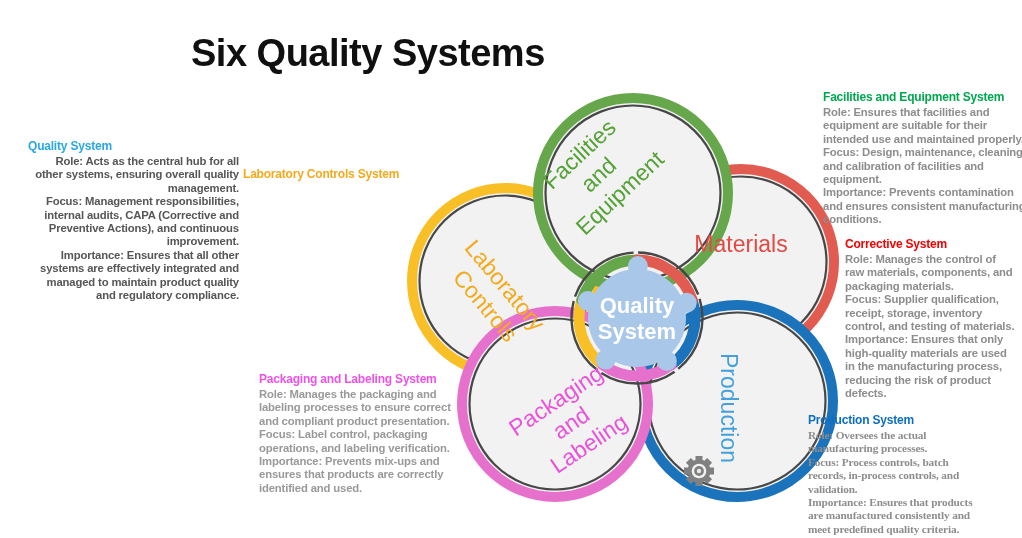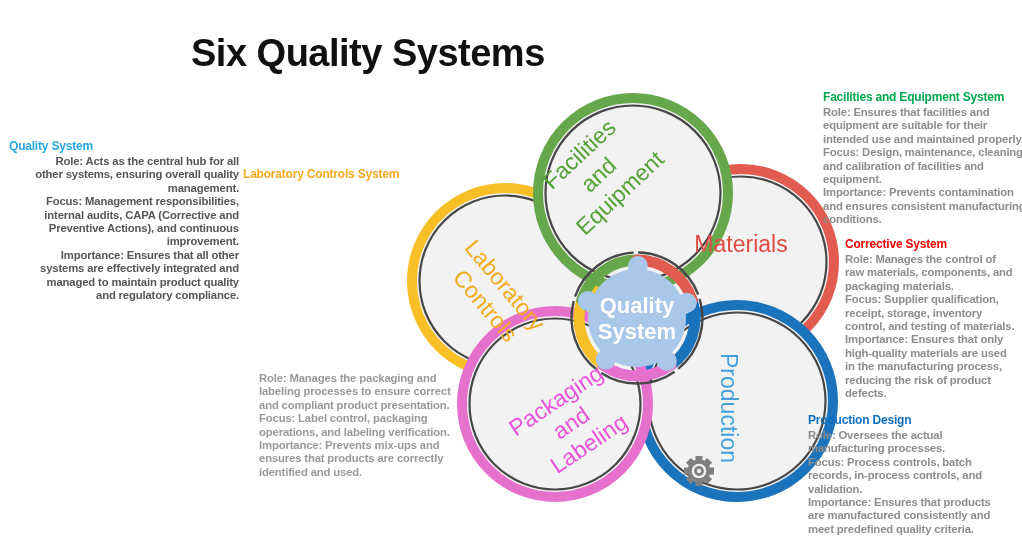--- a/index.html
+++ b/index.html
@@ -126,39 +126,40 @@
     <tspan x="0" y="29">Labeling</tspan>
   </text>
 
   <text class="petal-label" transform="translate(497,296) rotate(50)" fill="#f2ab1e">
     <tspan x="0" y="-5">Laboratory</tspan>
     <tspan x="0" y="23">Controls</tspan>
   </text>
 </svg>
 
 <div class="block" id="b-quality">
-  <h3 style="color: rgb(41, 169, 225);">Quality System</h3>
+  <h3 style="color: rgb(41, 169, 225); margin-left: 19px;">Quality System</h3>
   <p style="color: rgb(86, 86, 86); text-align: right;">Role: Acts as the central hub for all
 other systems, ensuring overall quality
 management.
 Focus: Management responsibilities,
 internal audits, CAPA (Corrective and
 Preventive Actions), and continuous
 improvement.
 Importance: Ensures that all other
 systems are effectively integrated and
 managed to maintain product quality
 and regulatory compliance.</p>
 </div>
 
 <div class="block" id="b-laboratory">
   <h3 style="color: rgb(245, 169, 29);">Laboratory Controls System</h3>
 </div>
 
 <div class="block" id="b-packaging">
+  <h3 style="color: rgb(238, 82, 228);">Packaging and Labeling System</h3>
   <p style="color: rgb(153, 153, 153);">Role: Manages the packaging and
 labeling processes to ensure correct
 and compliant product presentation.
 Focus: Label control, packaging
 operations, and labeling verification.
 Importance: Prevents mix-ups and
 ensures that products are correctly
 identified and used.</p>
 </div>
 
@@ -184,22 +185,22 @@
 receipt, storage, inventory
 control, and testing of materials.
 Importance: Ensures that only
 high-quality materials are used
 in the manufacturing process,
 reducing the risk of product
 defects.</p>
 </div>
 
 <div class="block" id="b-production">
-  <h3 style="color: rgb(14, 111, 192);">Production Design</h3>
-  <p style="color: rgb(141, 141, 141);">Role: Oversees the actual
+  <h3 style="color: rgb(14, 111, 192);">Production System</h3>
+  <p style="color: rgb(141, 141, 141); font-family: Liberation Serif, serif;">Role: Oversees the actual
 manufacturing processes.
 Focus: Process controls, batch
 records, in-process controls, and
 validation.
 Importance: Ensures that products
 are manufactured consistently and
 meet predefined quality criteria.</p>
 </div>
 
 </body></html>

